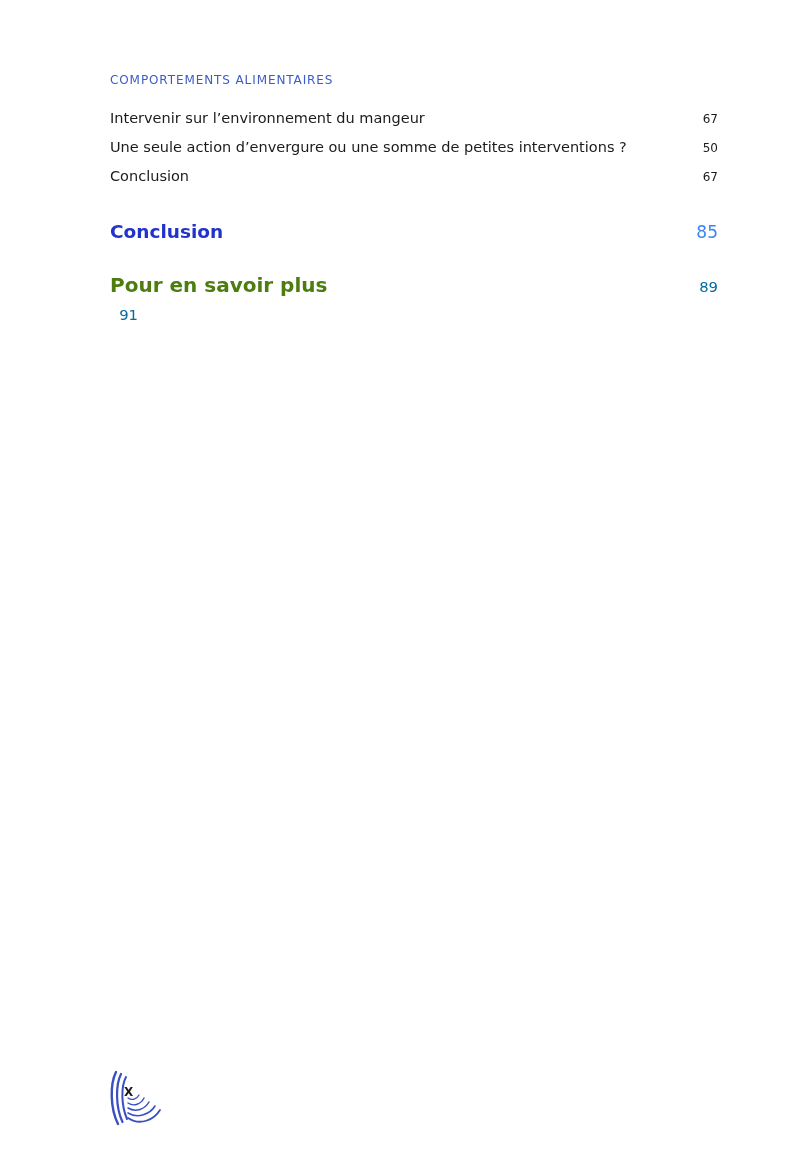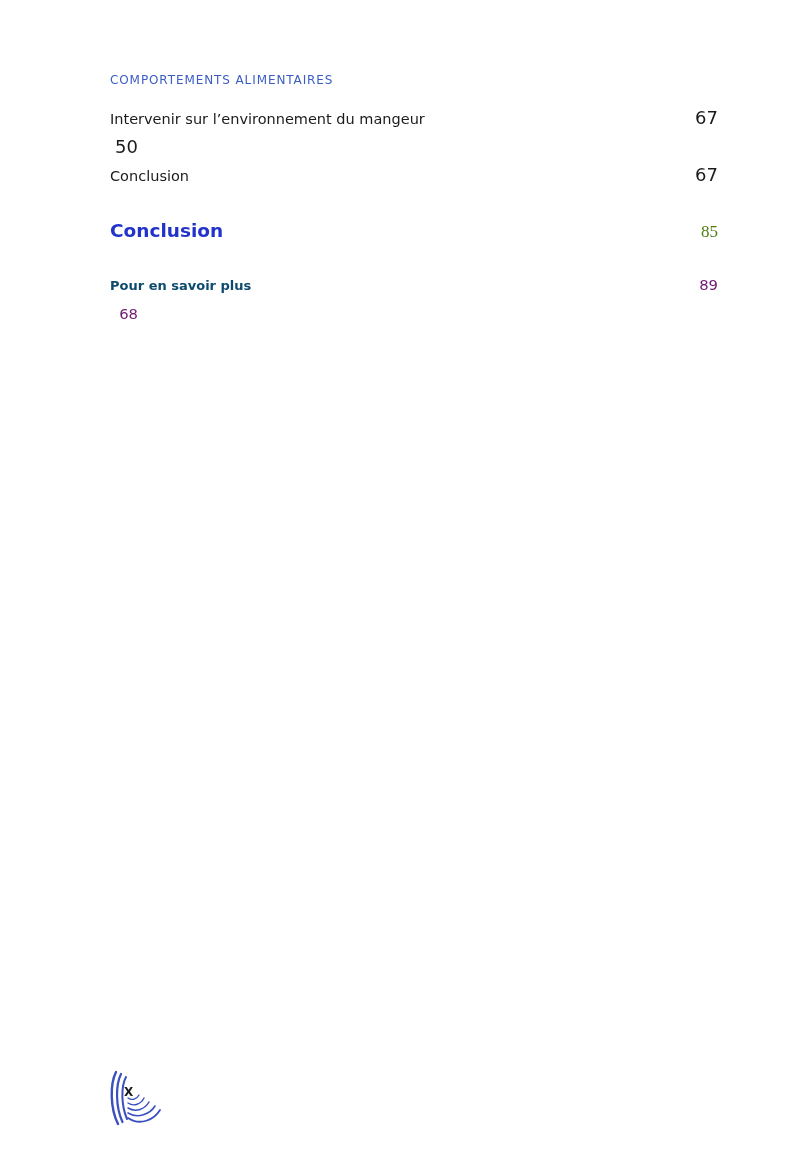--- a/index.html
+++ b/index.html
@@ -50,21 +50,21 @@
   }
 
   .toc-label {
     font-size: 14.5px;
     line-height: 28px;
     color: #1b1b1b;
     white-space: nowrap;
   }
 
   .toc-page {
-    font-size: 18px;
+    font-size: 12px;
     line-height: 28px;
     color: #1b1b1b;
     text-align: right;
     min-width: 28px;
     font-variant-numeric: tabular-nums;
   }
 
   
   .lvl-plain .toc-label,
   .lvl-plain .toc-page {
@@ -77,36 +77,35 @@
 
   .lvl-blue .toc-label {
     font-size: 18.5px;
     font-weight: 700;
     color: #2233cc;
     line-height: 30px;
   }
   .lvl-blue .toc-page {
     font-size: 17px;
     font-weight: 400;
-    color: #4d7c0f;
+    color: #3b82f6;
     line-height: 30px;
-    font-family: Liberation Serif, serif;
   }
 
   
   .lvl-bold .toc-label {
-    font-size: 13px;
+    font-size: 20px;
     font-weight: 700;
-    color: #0c4a6e;
+    color: #4d7c0f;
     line-height: 28px;
   }
   .lvl-bold .toc-page {
     font-size: 14.8px;
     font-weight: 400;
-    color: #701a75;
+    color: #0369a1;
     line-height: 28px;
     text-align: right;
   }
 
   
   .footer-logo {
     position: absolute;
     left: 108px;
     top: 1068px;
     width: 68px;
@@ -132,20 +131,21 @@
   <div class="running-head">COMPORTEMENTS ALIMENTAIRES</div>
 
   <div class="toc">
 
     <div class="toc-row lvl-plain">
       <span class="toc-label">Intervenir sur l’environnement du mangeur</span>
       <span class="toc-page">67</span>
     </div>
 
     <div class="toc-row lvl-plain">
+      <span class="toc-label">Une seule action d’envergure ou une somme de petites interventions ?</span>
       <span class="toc-page">50</span>
     </div>
 
     <div class="toc-row lvl-plain">
       <span class="toc-label">Conclusion</span>
       <span class="toc-page">67</span>
     </div>
 
     <div class="group-spacer-lg"></div>
 
@@ -155,21 +155,21 @@
     </div>
 
     <div class="group-spacer-md"></div>
 
     <div class="toc-row lvl-bold">
       <span class="toc-label">Pour en savoir plus</span>
       <span class="toc-page">89</span>
     </div>
 
     <div class="toc-row lvl-bold">
-      <span class="toc-page">68</span>
+      <span class="toc-page">91</span>
     </div>
 
   </div>
 
   <div class="footer-logo">
     <svg width="68" height="62" viewBox="0 0 68 62" fill="none" xmlns="http://www.w3.org/2000/svg">
       <path d="M8 4 C2 16, 2 40, 10 56" stroke="#3a4fc0" stroke-width="2.4" fill="none" stroke-linecap="round"></path>
       <path d="M13 6 C7.5 17, 7.5 39, 14.5 54" stroke="#3a4fc0" stroke-width="2.2" fill="none" stroke-linecap="round"></path>
       <path d="M18 9 C13 18, 13 37, 19 51" stroke="#3a4fc0" stroke-width="2" fill="none" stroke-linecap="round"></path>
       <path d="M20 50 C32 58, 46 52, 52 42" stroke="#3a4fc0" stroke-width="1.8" fill="none" stroke-linecap="round"></path>

